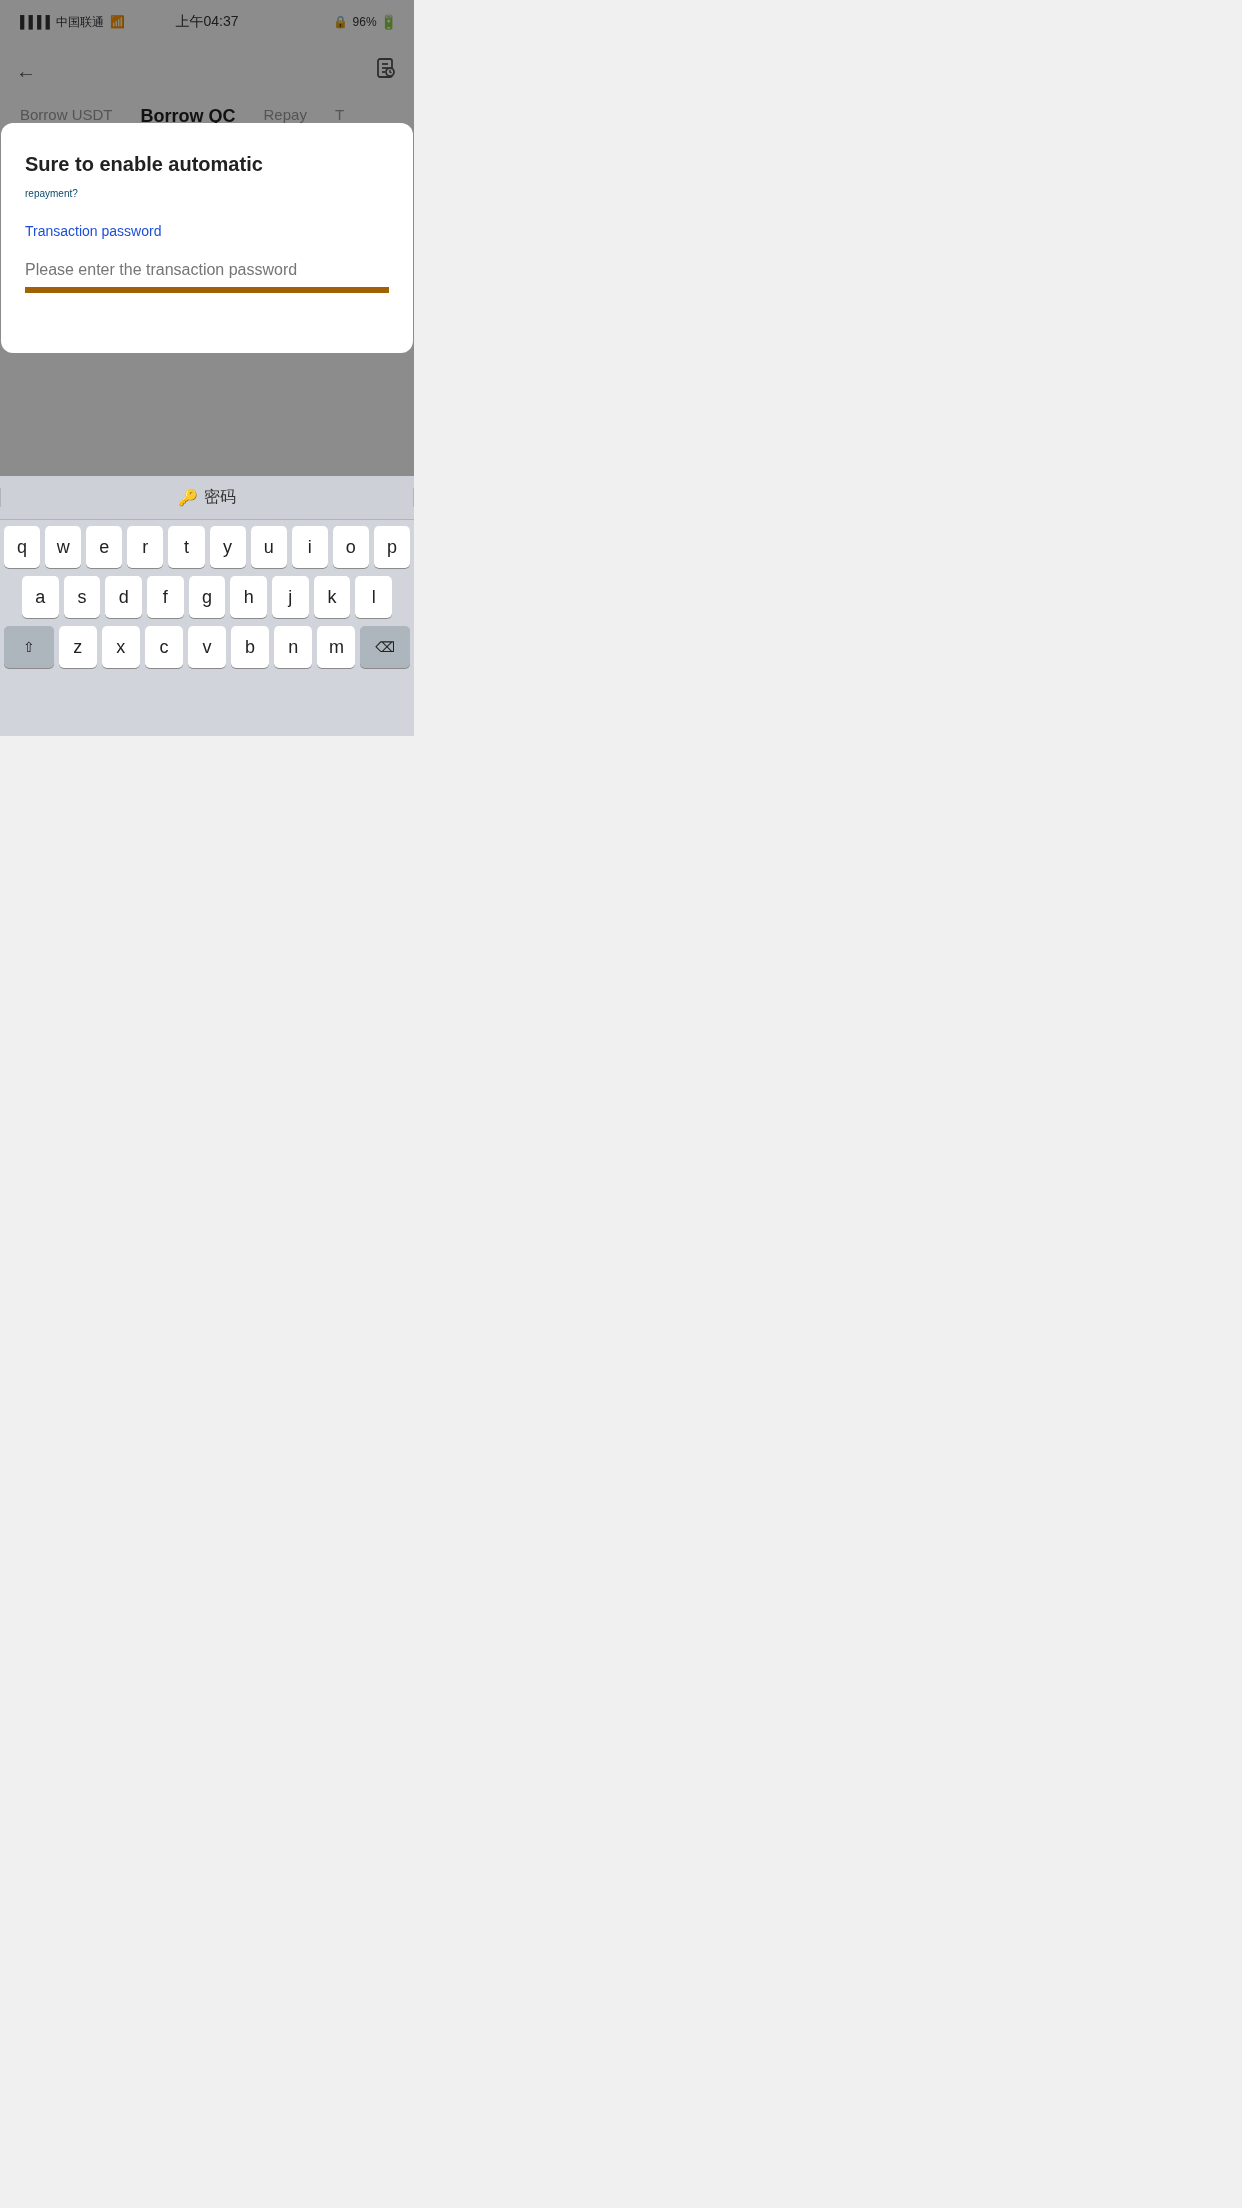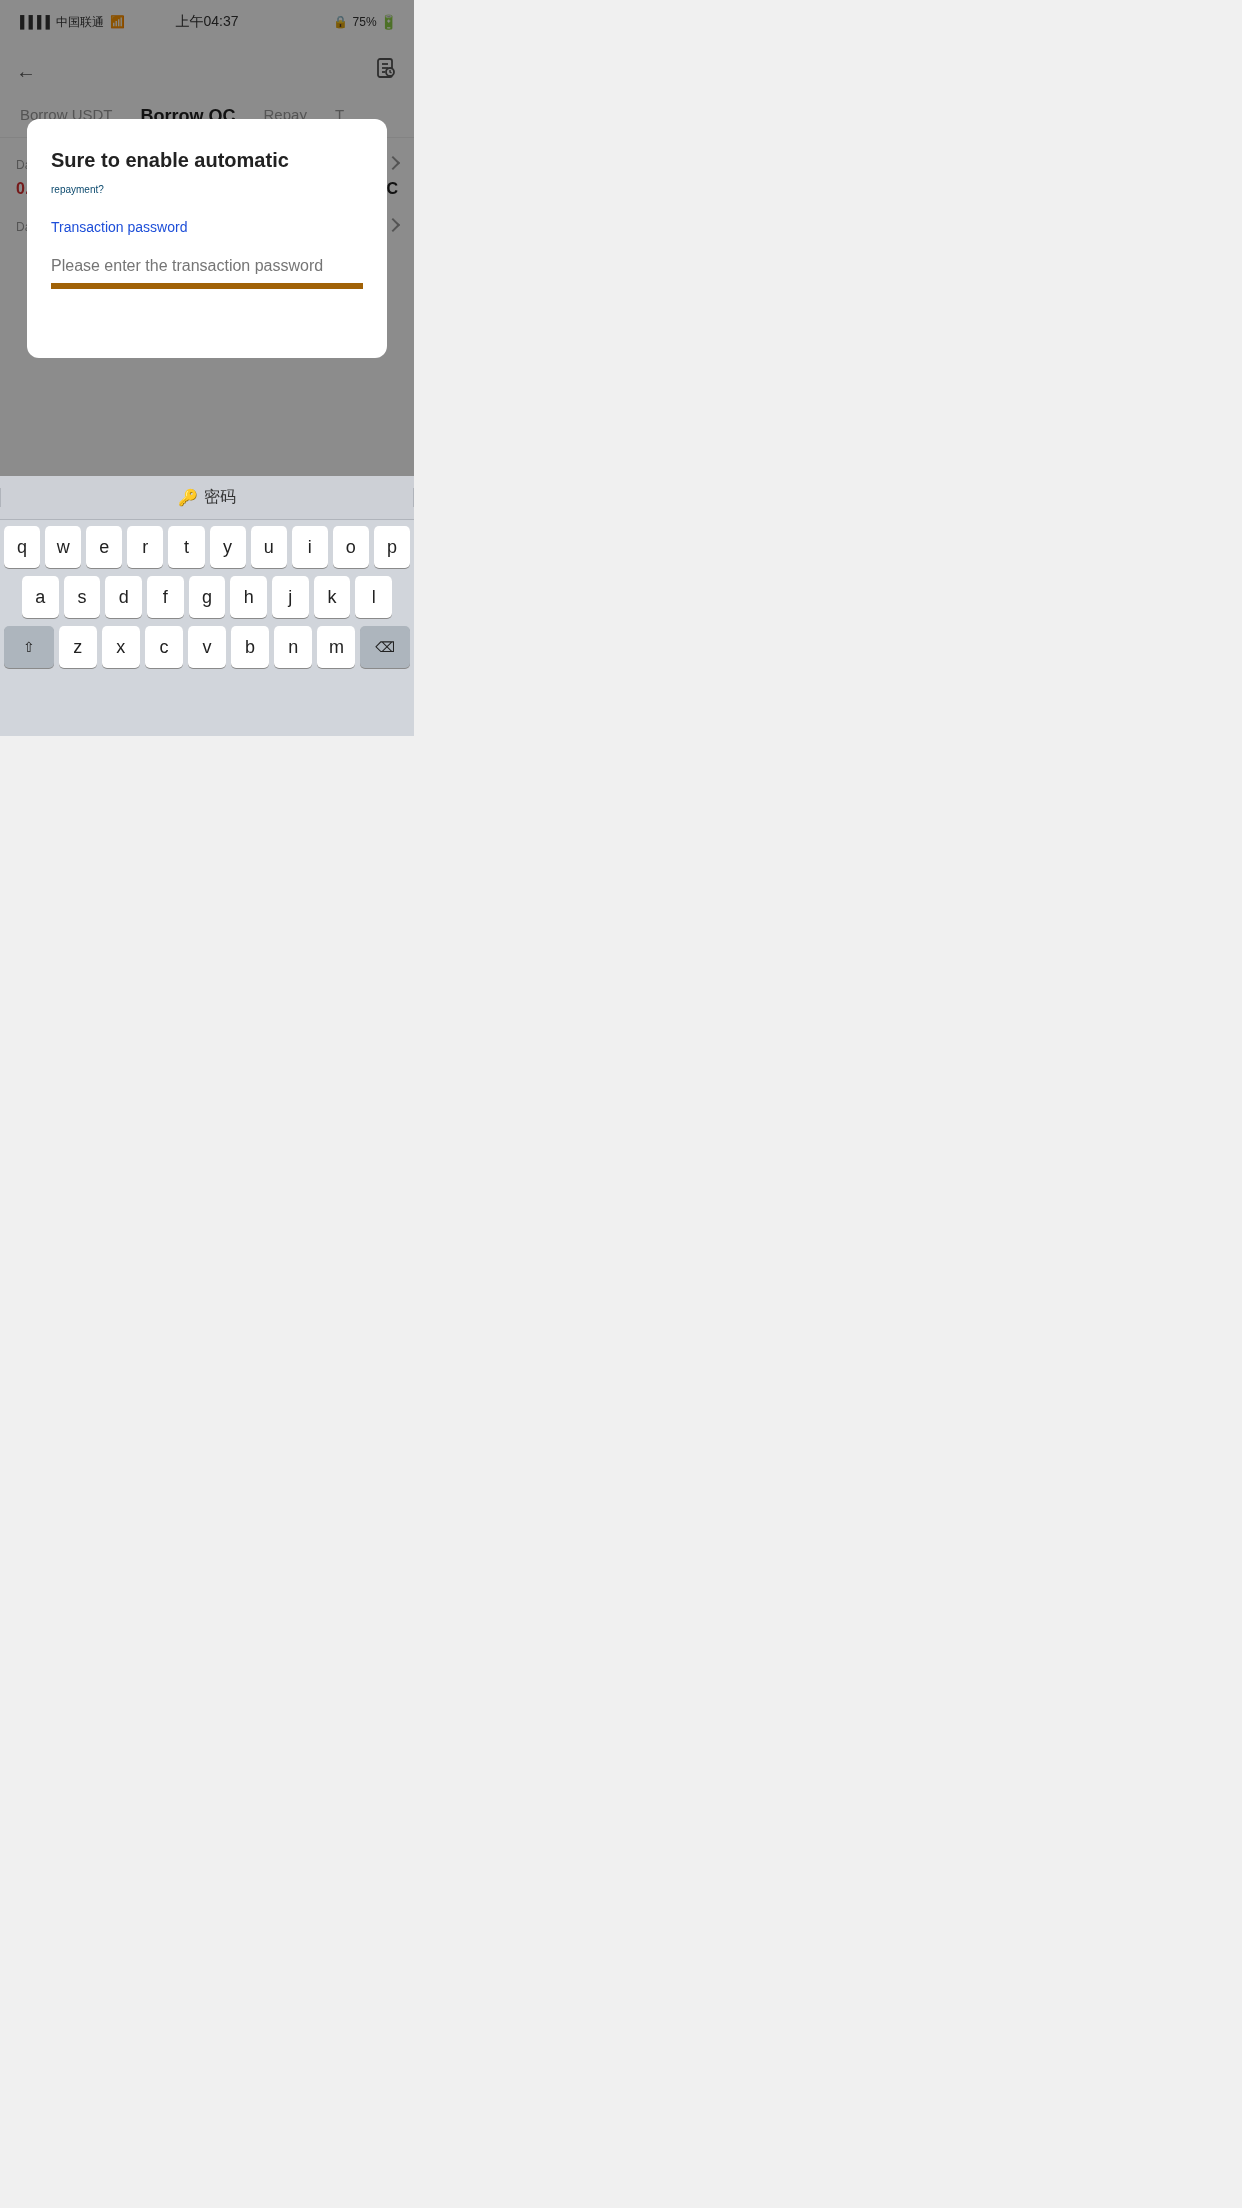--- a/index.html
+++ b/index.html
@@ -92,22 +92,22 @@
       z-index: 10;
       display: flex;
       align-items: center;
       justify-content: center;
     }
 
     
     .modal {
       background: #fff;
       border-radius: 12px;
-      width: 360px;
-      padding: 28px 24px 41px;
+      width: 412px;
+      padding: 28px 24px 32px;
       position: relative;
       z-index: 20;
     }
     .modal-title {
       font-size: 20px;
       font-weight: 700;
       color: #222;
       margin-bottom: 20px;
       line-height: 1.3;
     }
@@ -259,21 +259,21 @@
 
 <div class="status-bar">
   <div class="status-left">
     <span style="font-size:12px;">▐▐▐▐</span>
     <span>中国联通</span>
     <span>📶</span>
   </div>
   <div class="status-center">上午04:37</div>
   <div class="status-right">
     <span>🔒</span>
-    <span>75%</span>
+    <span>96%</span>
     <span style="font-size:14px;">🔋</span>
   </div>
 </div>
 
 <div class="page-bg">
   <div class="page-header">
     <span style="font-size:20px; color:#555; cursor:pointer;">←</span>
     <span style="font-size:22px; color:#555; cursor:pointer;">
       <svg width="24" height="24" viewBox="0 0 24 24" fill="none" stroke="#555" stroke-width="1.8">
         <rect x="4" y="3" width="14" height="18" rx="2"></rect>

